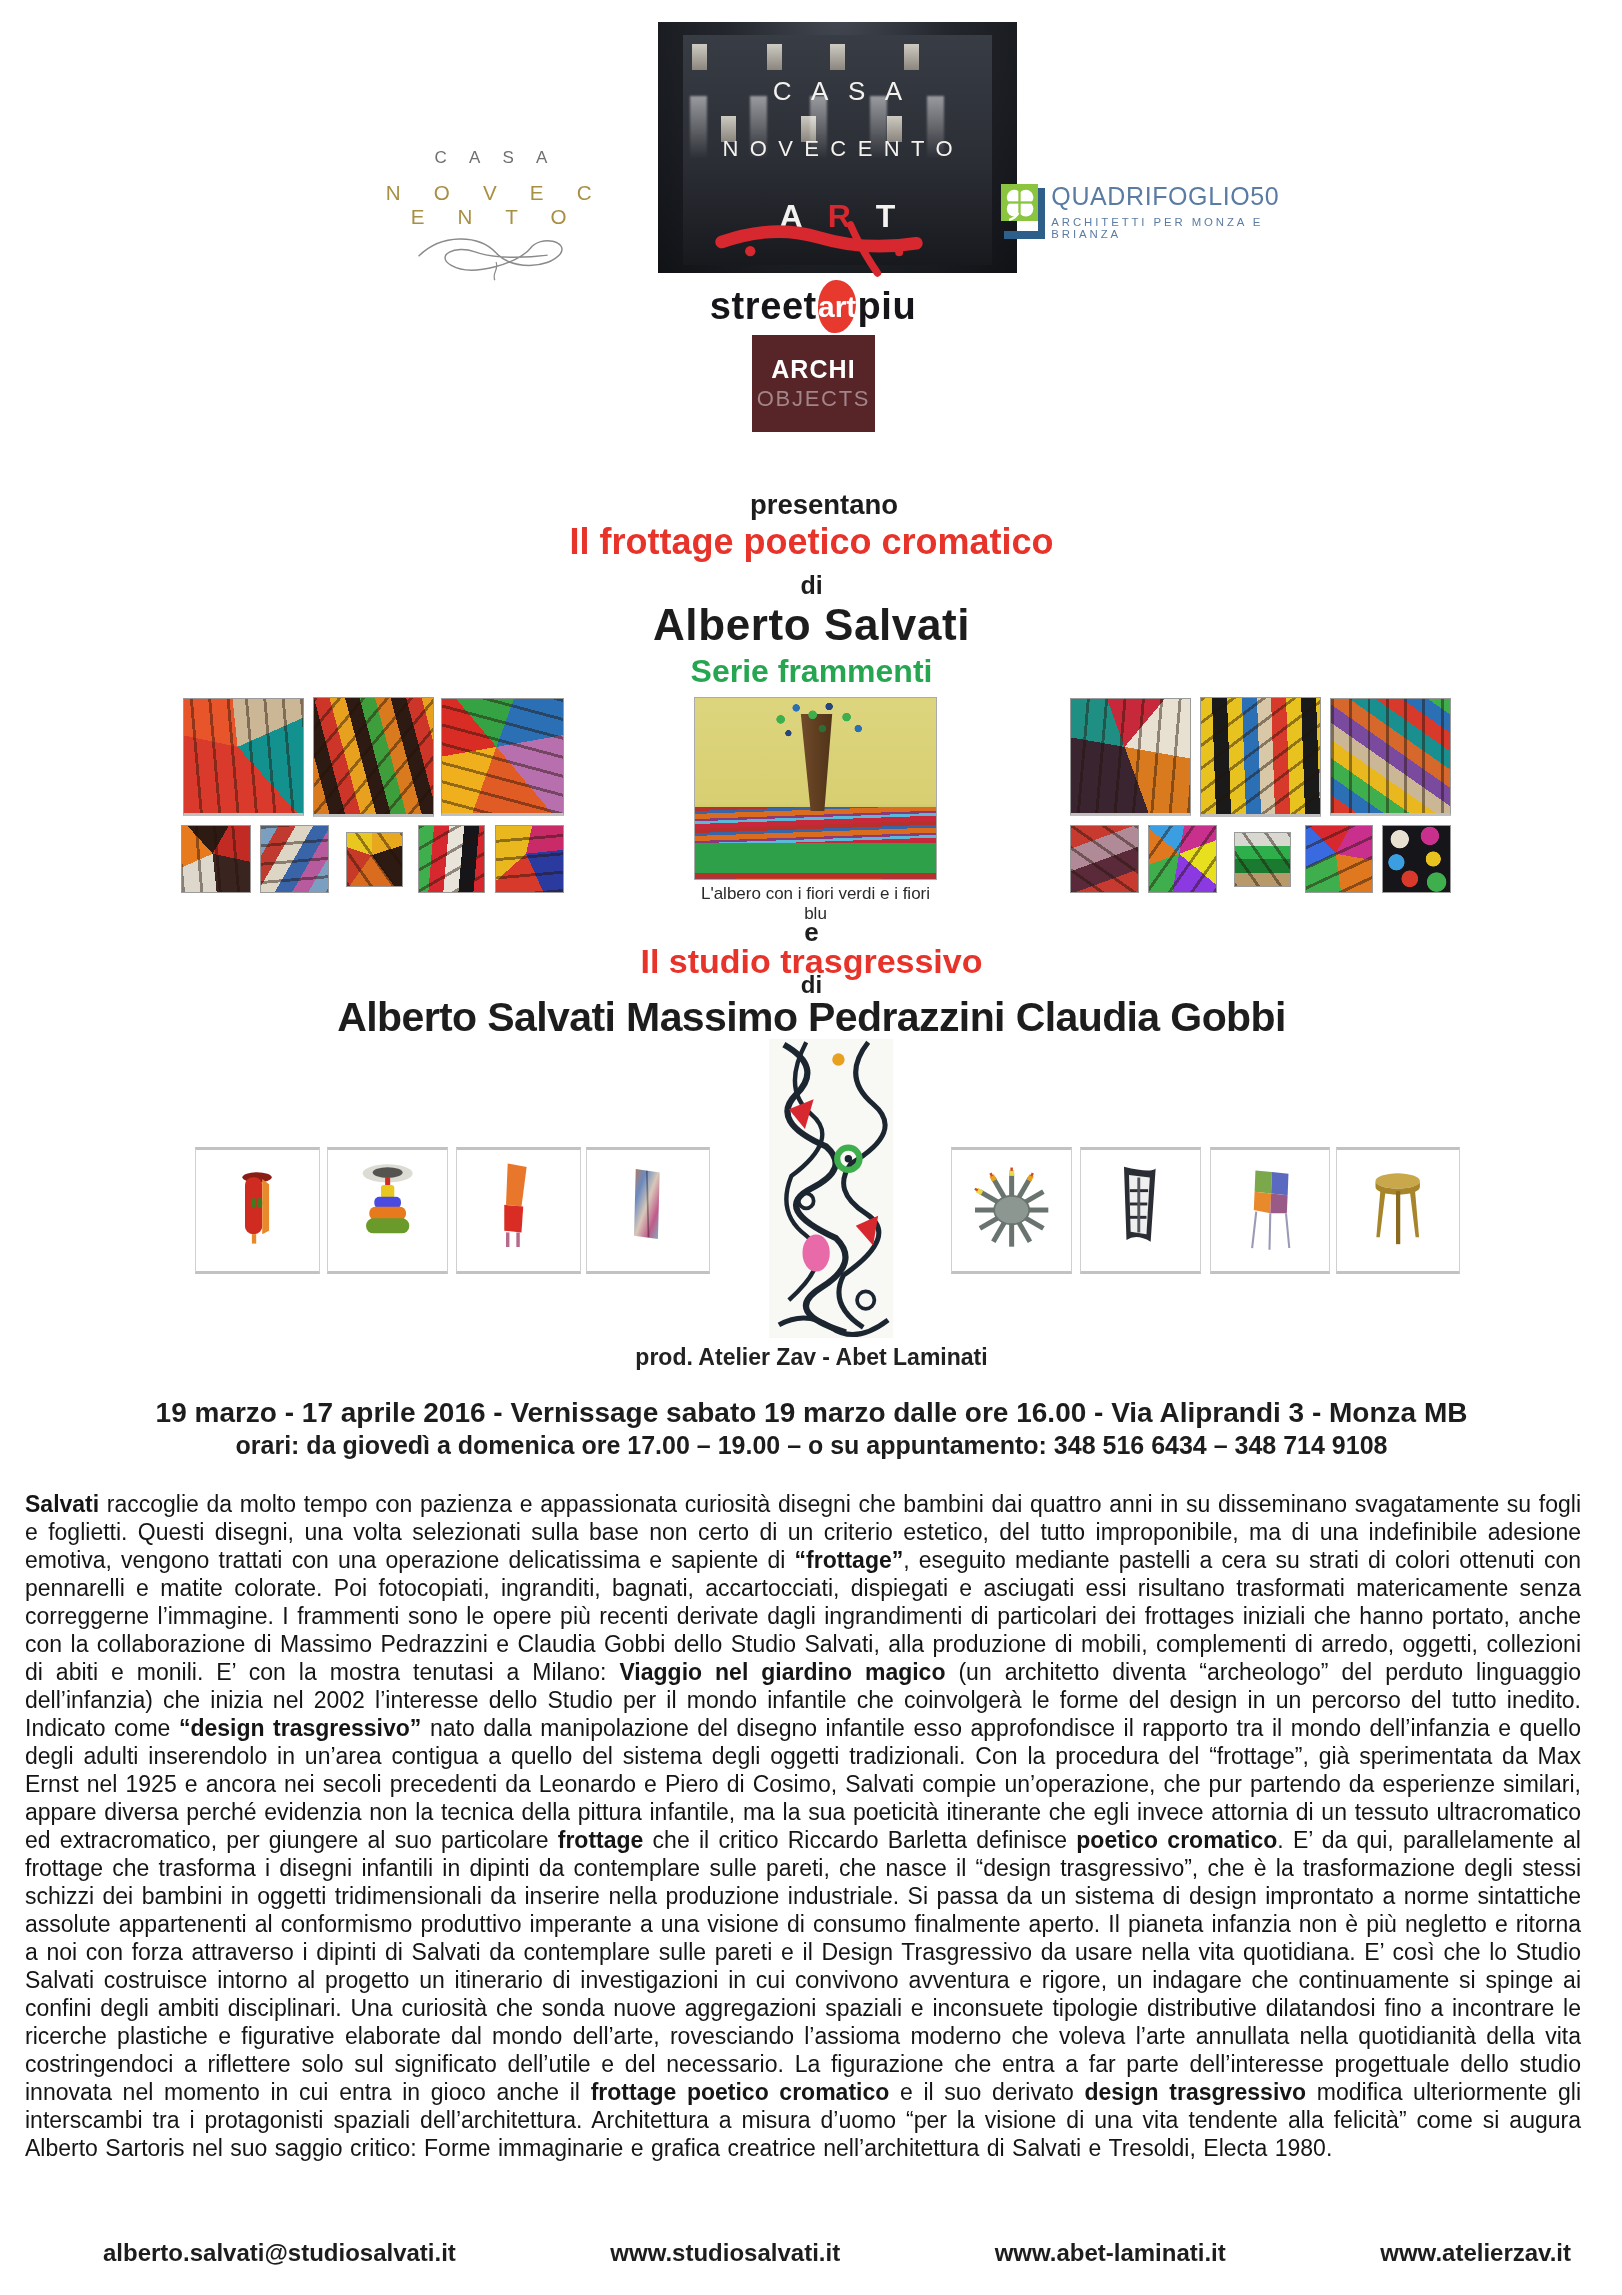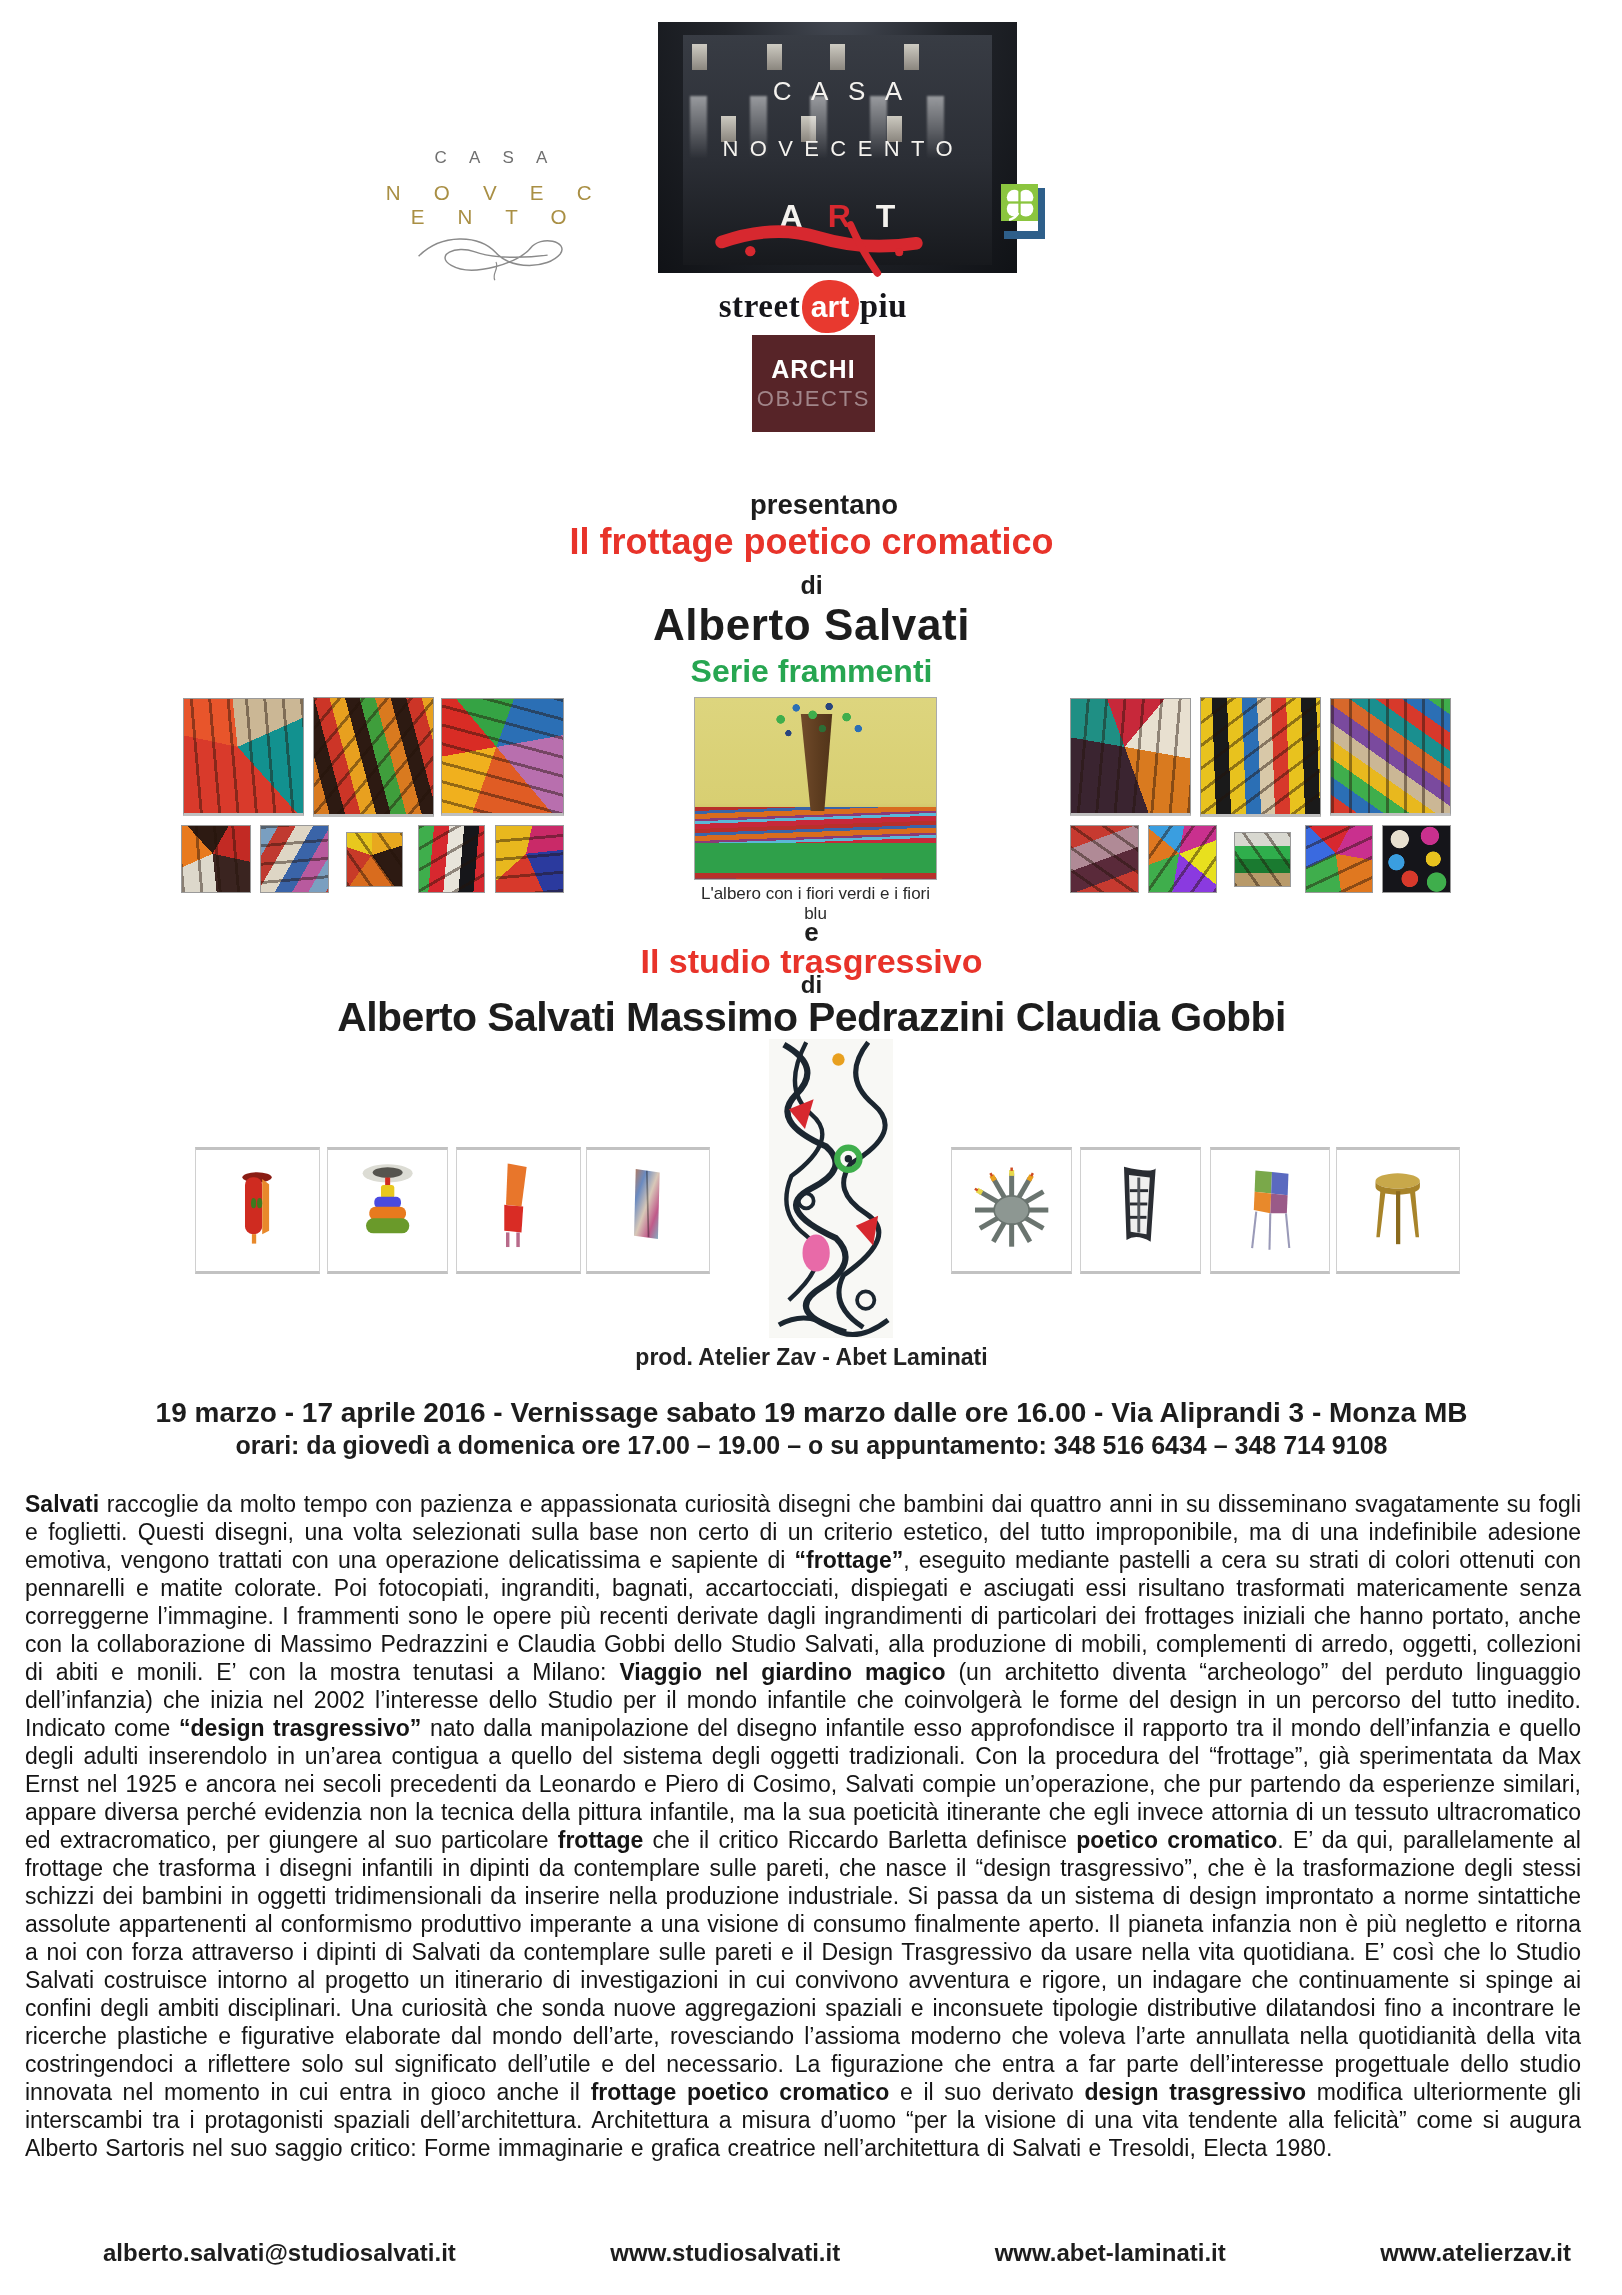--- a/index.html
+++ b/index.html
@@ -31,21 +31,21 @@
   .logo-quadr{left:1001px;top:182px;width:321px;height:74px;display:flex;align-items:flex-start;}
   .q-icon{position:relative;width:45px;height:45px;margin-top:2.3px;}
   .q-green{position:absolute;left:0;top:0;width:37px;height:37px;background:#8bc53f;}
   .q-blue-v{position:absolute;left:37px;top:3.4px;width:7.4px;height:44px;background:#2e5f8a;}
   .q-blue-h{position:absolute;left:3.4px;top:47px;width:41px;height:7.4px;background:#2e5f8a;}
   .q-text{margin-left:8px;}
   .q-title{font-size:25px;color:#5a7ca3;letter-spacing:0.6px;font-weight:500;}
   .q-sub{margin-top:4.6px;font-size:11.4px;color:#5a7ca3;letter-spacing:2.9px;font-weight:500;}
 
   .logo-street{left:710px;top:275px;width:206px;height:63px;display:flex;align-items:center;justify-content:center;}
-  .s-street,.s-piu{font-size:33px;font-weight:600;color:#15151a;letter-spacing:0.6px;font-family:Liberation Serif, serif;}
+  .s-street,.s-piu{font-size:38px;font-weight:600;color:#15151a;letter-spacing:0.6px;}
   .s-splash{position:relative;display:inline-flex;align-items:center;justify-content:center;
       width:57px;height:53px;margin:0 1.1px;background:#e8392f;
       border-radius:48% 52% 56% 44% / 52% 46% 58% 48%;}
   .s-splash:before{content:"";position:absolute;left:-5.7px;top:5.7px;width:68px;height:46px;
       background:rgba(232,57,47,.45);border-radius:55% 45% 50% 50%/48% 60% 42% 52%;z-index:-1;}
   .s-art{font-size:30px;font-weight:600;color:#ffffff;}
 
   .logo-archi{left:752px;top:335px;width:123px;height:97px;background:#572428;
       display:flex;flex-direction:column;align-items:center;justify-content:center;}
   .a-line1{font-size:25px;font-weight:800;color:#ffffff;letter-spacing:1.1px;}
@@ -152,20 +152,24 @@
           <circle cx="43" cy="23" r="13" fill="#fff"></circle>
         <circle cx="23" cy="43" r="13" fill="#fff"></circle>
           <circle cx="43" cy="43" r="13" fill="#fff"></circle>
         <rect x="30" y="8" width="4" height="48" fill="#8bc53f"></rect>
           <rect x="8" y="30" width="48" height="4" fill="#8bc53f"></rect>
         <path d="M30 50 Q 24 60 14 62" fill="none" stroke="#fff" stroke-width="4"></path>
       </svg>
       <div class="q-blue-v"></div>
         <div class="q-blue-h"></div>
     </div>
+    <div class="q-text">
+      <div class="q-title">QUADRIFOGLIO50</div>
+      <div class="q-sub">ARCHITETTI PER MONZA E BRIANZA</div>
+    </div>
   </div>
 
   <div class="abs logo-street">
     <span class="s-street">street</span>
     <span class="s-splash">
       <span class="s-art">art</span>
     </span>
     <span class="s-piu">piu</span>
   </div>
 

